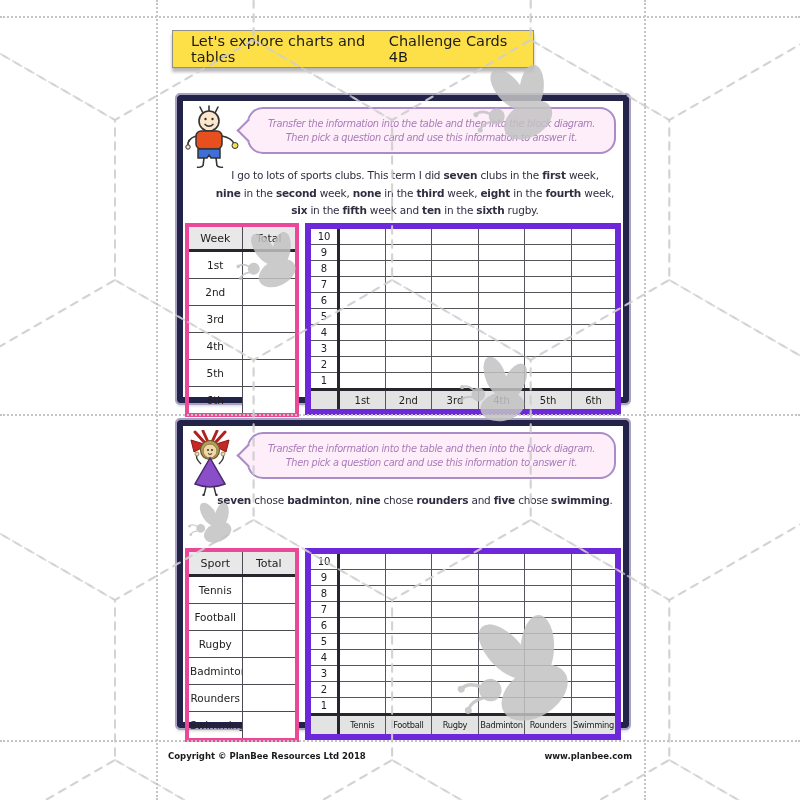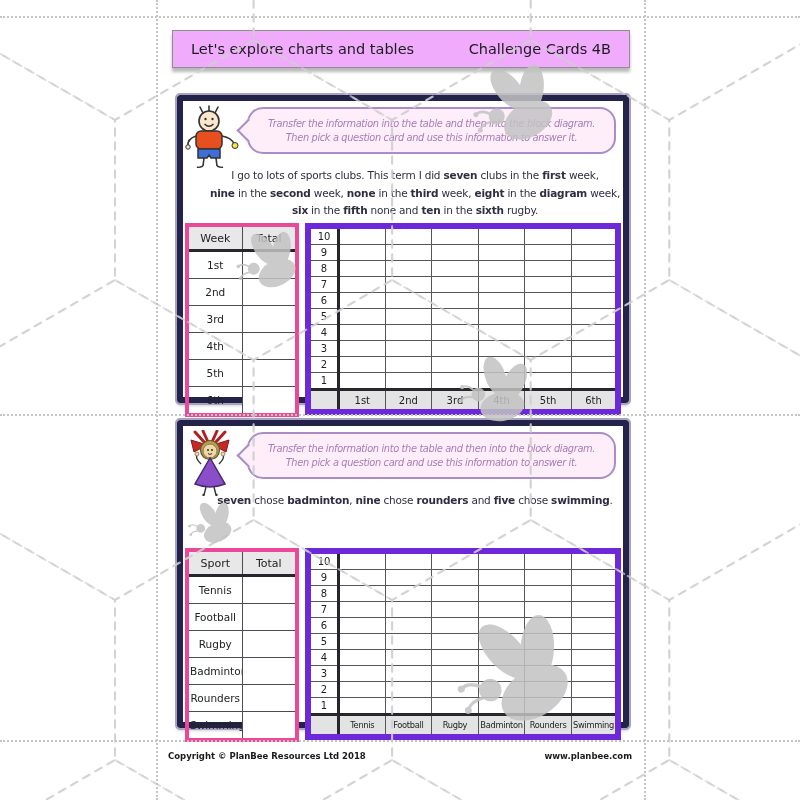--- a/index.html
+++ b/index.html
@@ -13,21 +13,21 @@
   #page{position:relative;width:800px;height:800px;background:#fff;overflow:hidden;}
 
   
   #hexlayer{position:absolute;left:0;top:0;z-index:4;pointer-events:none;}
   #hexlayer polygon{fill:none;stroke:var(--watermark);stroke-width:2;stroke-dasharray:7 7;stroke-linecap:round;opacity:.7;}
   .bee{position:absolute;z-index:5;pointer-events:none;opacity:.85;}
   .cut-h{position:absolute;left:0;width:800px;height:0;border-top:2px dotted #c4c4c4;z-index:6;pointer-events:none;}
   .cut-v{position:absolute;top:0;height:800px;width:0;border-left:2px dotted #c4c4c4;z-index:6;pointer-events:none;}
 
   
-  .header-box{position:absolute;left:172px;top:30px;width:458px;height:38px;background:#f0abfc;
+  .header-box{position:absolute;left:172px;top:30px;width:362px;height:38px;background:#fde047;
     border:1px solid #8f8f8f;box-shadow:0 4px 3px rgba(0,0,0,.28);z-index:2;
     display:flex;align-items:center;justify-content:space-between;padding:0 18px;box-sizing:border-box;
     font-size:14.5px;color:#1c1c1c;}
   .footer-text{position:absolute;top:751px;font-size:8.5px;font-weight:bold;color:#1a1a1a;z-index:2;text-align:right;}
   .footer-left{left:168px;}
   .footer-right{right:168px;}
 
   
   .card-slot{position:absolute;left:177px;z-index:1;}
   #card-slot-0{top:95px;} #card-slot-1{top:420px;}
@@ -166,22 +166,22 @@
 
       <div class="bubble">
         <div class="bubble-text">
           <div class="instr-line1">Transfer the information into the table and then into the block diagram.</div>
           <div class="instr-line2">Then pick a question card and use this information to answer it.</div>
         </div>
       </div>
 
       <div class="paragraph">
             <div class="para-line"><span>I go to lots of sports clubs. This term I did </span><span class="b">seven</span><span> clubs in the </span><span class="b">first</span><span> week,</span></div>
-            <div class="para-line"><span class="b">nine</span><span> in the </span><span class="b">second</span><span> week, </span><span class="b">none</span><span> in the </span><span class="b">third</span><span> week, </span><span class="b">eight</span><span> in the </span><span class="b">diagram</span><span> week,</span></div>
-            <div class="para-line"><span class="b">six</span><span> in the </span><span class="b">fifth</span><span> none and </span><span class="b">ten</span><span> in the </span><span class="b">sixth</span><span> rugby.</span></div>
+            <div class="para-line"><span class="b">nine</span><span> in the </span><span class="b">second</span><span> week, </span><span class="b">none</span><span> in the </span><span class="b">third</span><span> week, </span><span class="b">eight</span><span> in the </span><span class="b">fourth</span><span> week,</span></div>
+            <div class="para-line"><span class="b">six</span><span> in the </span><span class="b">fifth</span><span> week and </span><span class="b">ten</span><span> in the </span><span class="b">sixth</span><span> rugby.</span></div>
           </div>
 
       <table class="tally-table">
         <thead>
               <tr>
                 <th>Week</th>
                 <th>Total</th>
               </tr>
             </thead>
         <tbody>

